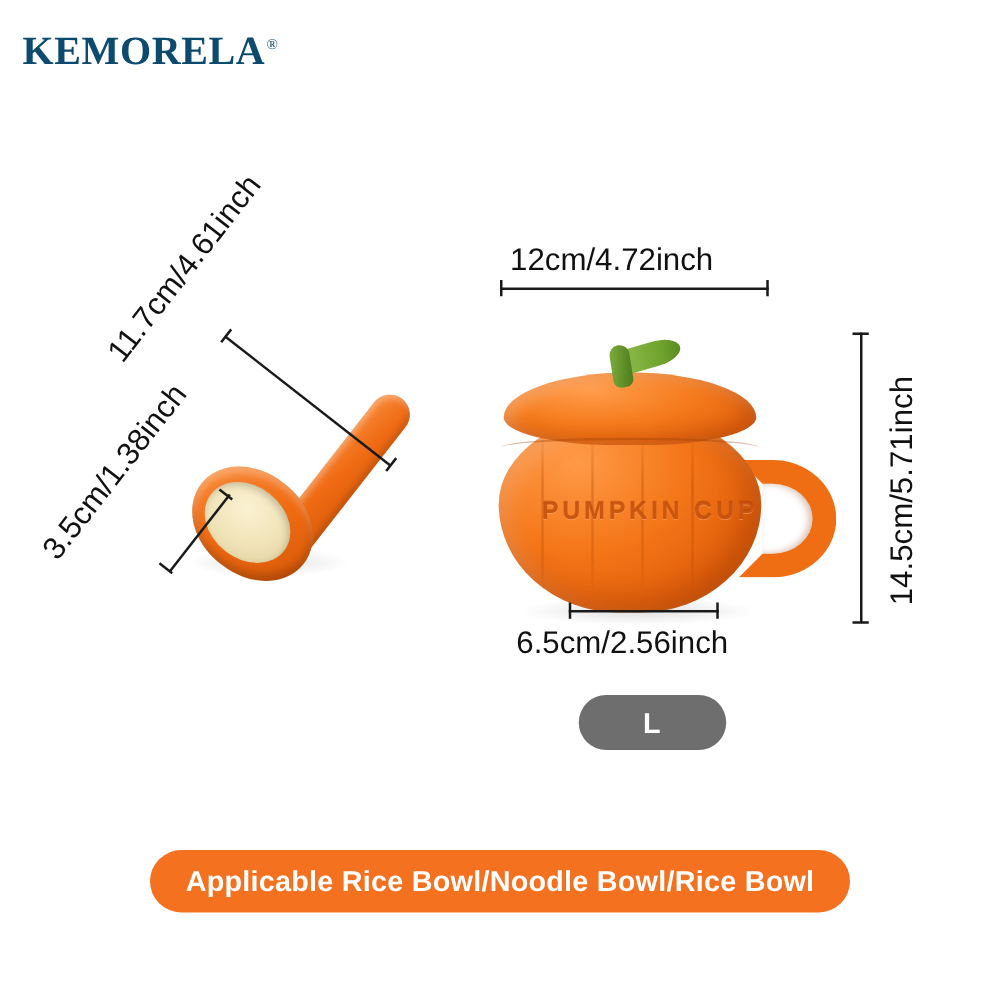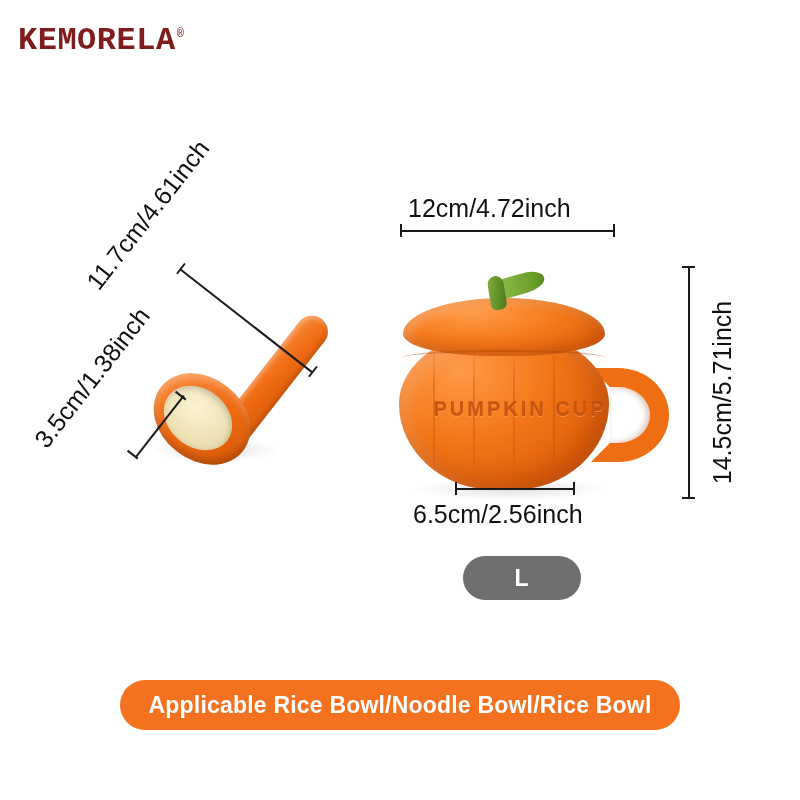--- a/index.html
+++ b/index.html
@@ -16,22 +16,22 @@
   }
 
   
   .brand {
     position: absolute;
     top: 22px;
     left: 18px;
     font-size: 32px;
     font-weight: 700;
     letter-spacing: 0.5px;
-    color: #7f1d1d;
-    font-family: Liberation Mono, monospace;
+    color: #0c4a6e;
+    font-family: Liberation Serif, serif;
   }
   .brand .reg {
     font-size: 12px;
     vertical-align: super;
     font-weight: 400;
     margin-left: 1px;
   }
 
   
   .stage {

